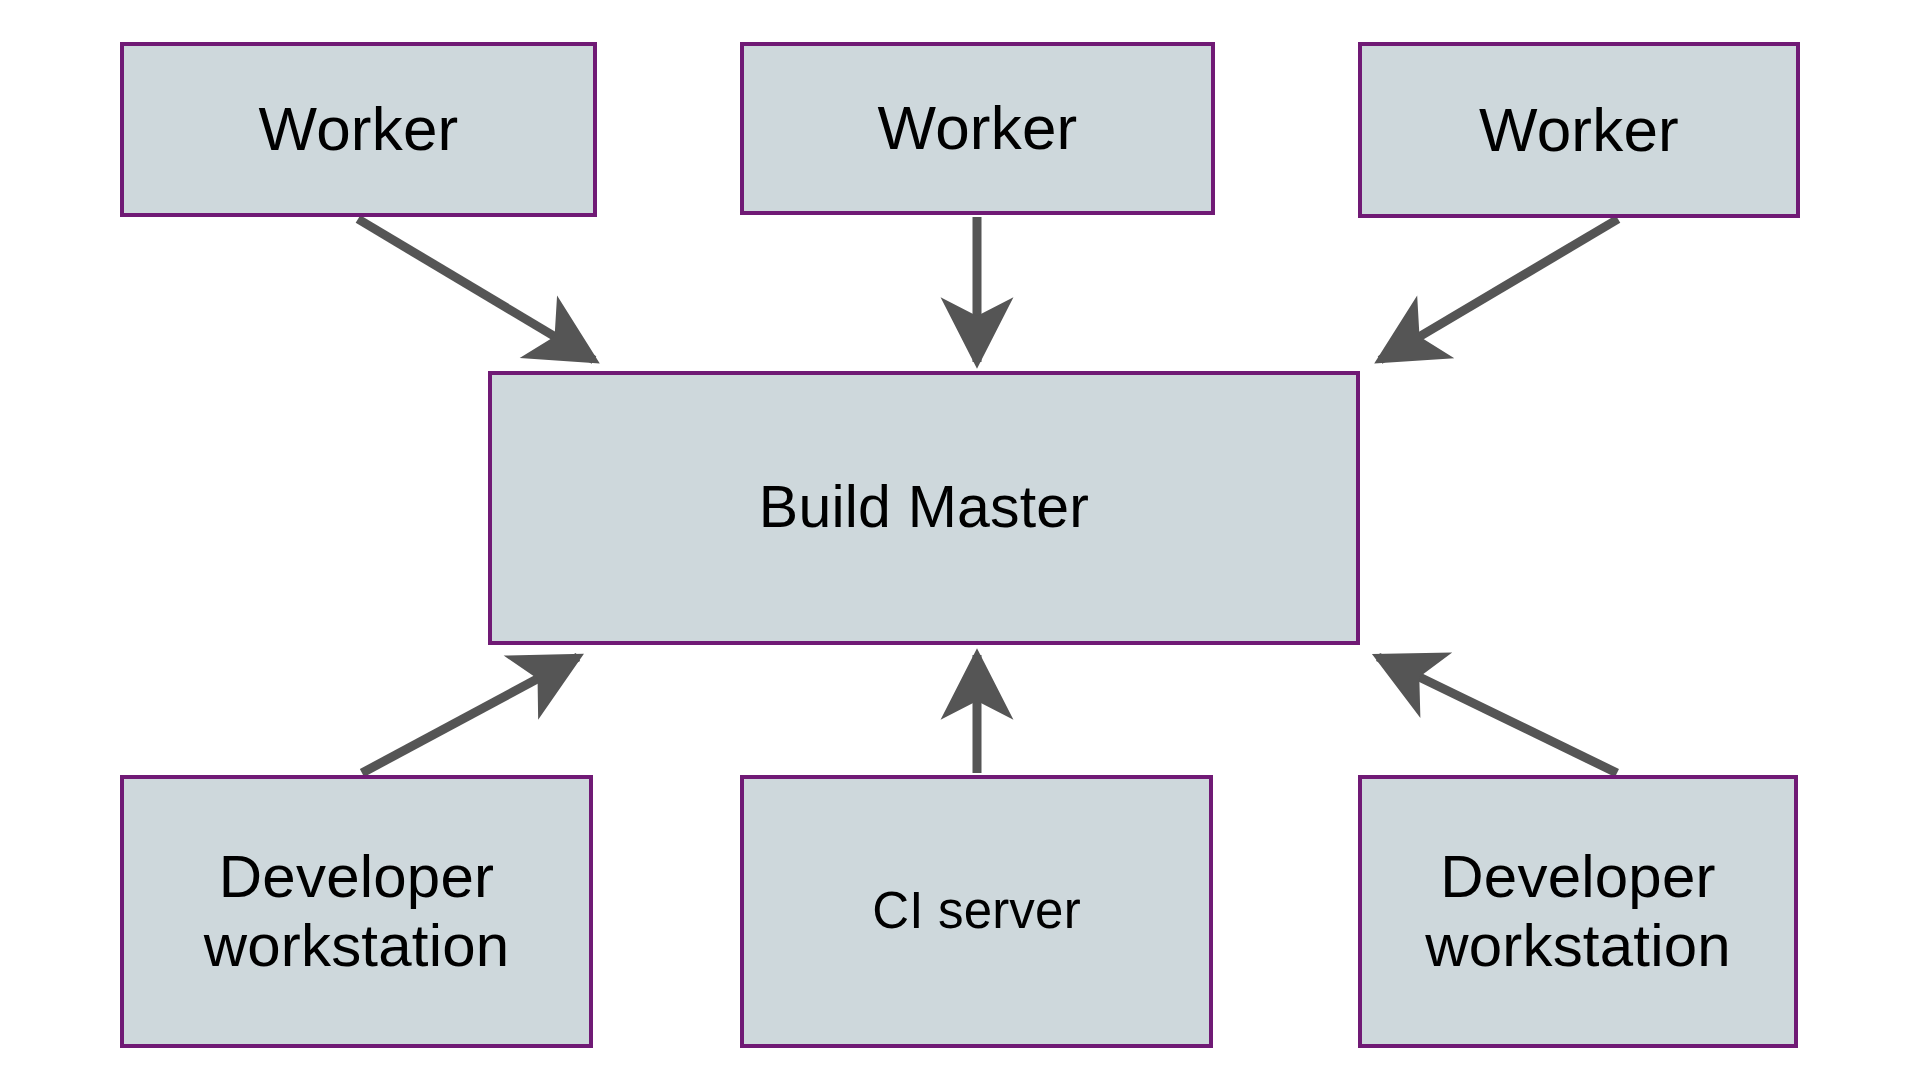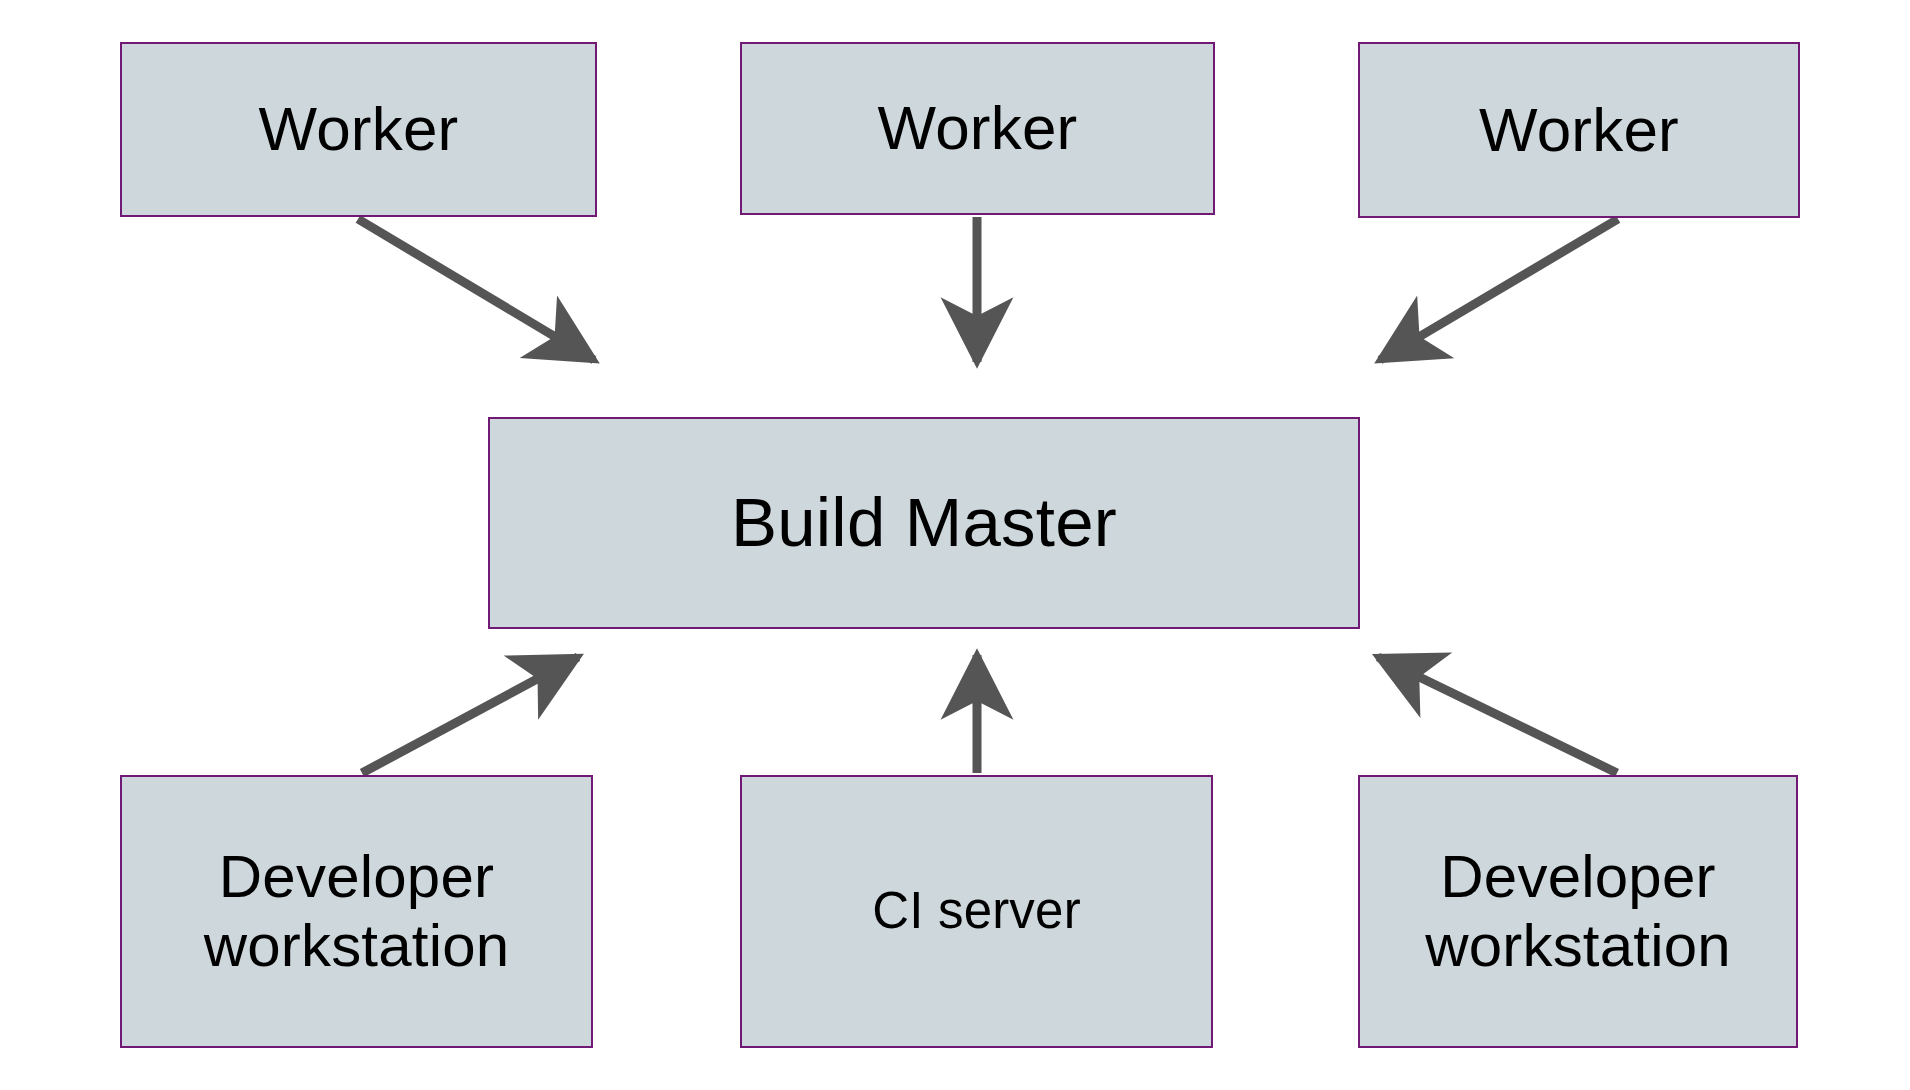--- a/index.html
+++ b/index.html
@@ -21,40 +21,40 @@
     left: 0;
     top: 0;
     width: 1910px;
     height: 1090px;
     pointer-events: none;
   }
   .node {
     position: absolute;
     box-sizing: border-box;
     background: #ced8dc;
-    border: 2px solid #701a75;
+    border: 4px solid #701a75;
     display: flex;
     align-items: center;
     justify-content: center;
     text-align: center;
     color: #000000;
     font-weight: 400;
     line-height: 1.14;
     letter-spacing: 0.2px;
     white-space: pre-line;
   }
   .node-label {
     display: block;
     padding: 0 6px;
     white-space: pre-line;
   }
   .n-worker-tl { left: 120px;  top: 42px;  width: 477px; height: 175px; font-size: 62px; }
   .n-worker-tm { left: 740px;  top: 42px;  width: 475px; height: 173px; font-size: 62px; }
   .n-worker-tr { left: 1358px; top: 42px;  width: 442px; height: 176px; font-size: 62px; }
-  .n-build     { left: 488px;  top: 371px; width: 872px; height: 212px; font-size: 69px; margin-top: 46px; }
+  .n-build     { left: 488px;  top: 371px; width: 872px; height: 274px; font-size: 59px; }
   .n-dev-bl    { left: 120px;  top: 775px; width: 473px; height: 273px; font-size: 60px; }
   .n-ci        { left: 740px;  top: 775px; width: 473px; height: 273px; font-size: 51px; }
   .n-dev-br    { left: 1358px; top: 775px; width: 440px; height: 273px; font-size: 60px; }
 </style>
 </head>
 <body>
 
 <div id="diagram-root">
 
   <svg id="edge-layer" width="1910" height="1090" viewBox="0 0 1910 1090" xmlns="http://www.w3.org/2000/svg">

